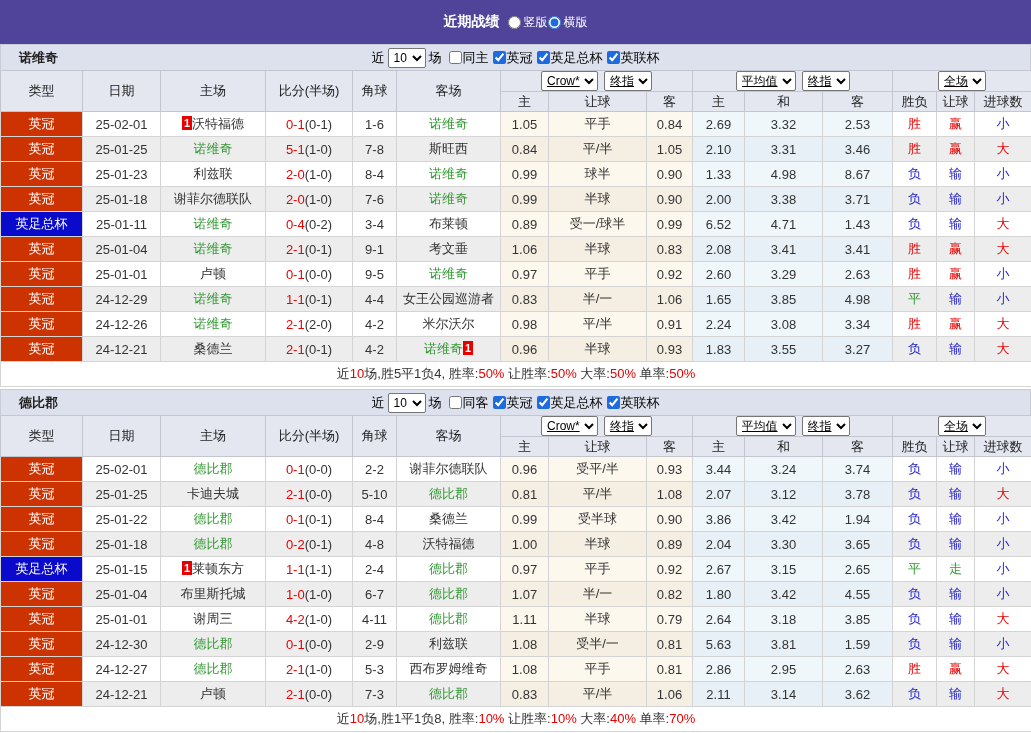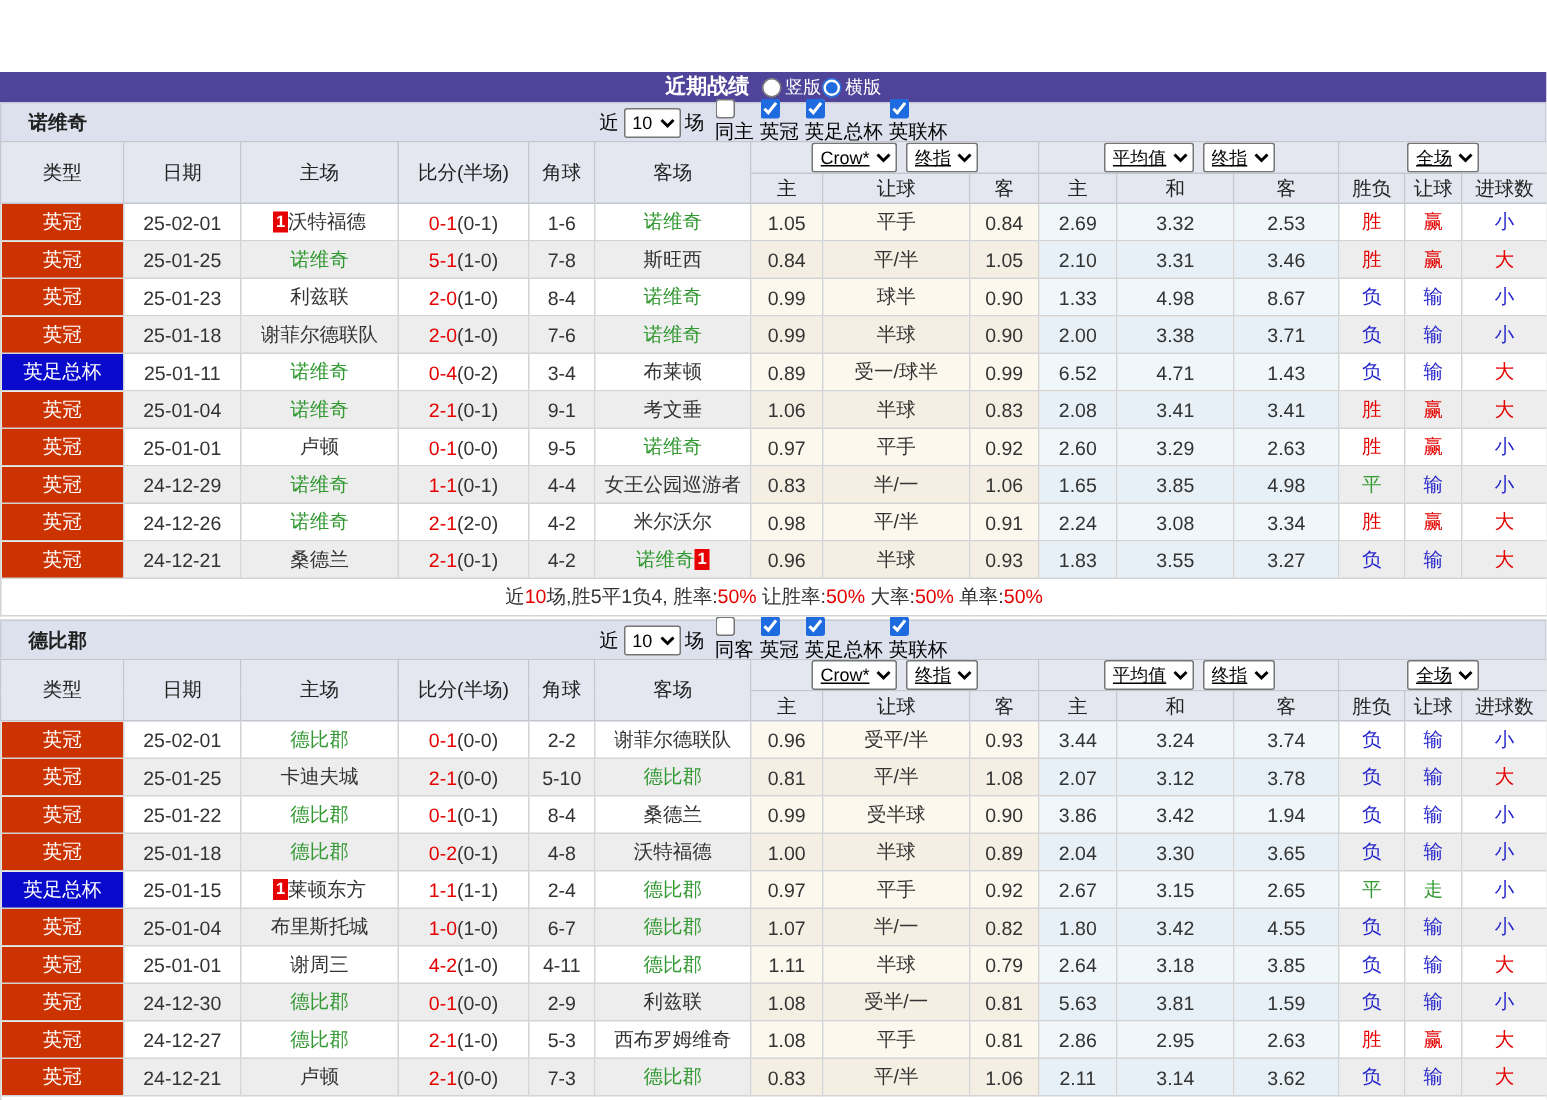--- a/index.html
+++ b/index.html
@@ -5,47 +5,46 @@
   * { box-sizing: border-box; }
   body {
     margin: 0;
     width: 1031px;
     background: #fff;
     font-family: "Liberation Sans", "DejaVu Sans", sans-serif;
     color: #333;
   }
   
   .topbar {
-    height: 20px;
+    height: 44px;
     background: #4f4499;
     display: flex;
     align-items: center;
     justify-content: center;
     gap: 8px;
     color: #fff;
-    margin-top: 48px;
   }
   .topbar-title { font-weight: bold; font-size: 14px; }
   .radio-item { display: inline-flex; align-items: center; gap: 3px; font-size: 12px; cursor: pointer; }
   .radio-item input { margin: 0; accent-color: #1e6be0; width: 13px; height: 13px; }
   
   .sec-head {
     height: 26px;
     background: #dde1ed;
     border: 1px solid #c9ccd6;
     border-bottom: none;
     display: flex;
     align-items: center;
     position: relative;
     font-size: 13px;
   }
   .sec-head .team { position: absolute; left: 18px; font-weight: bold; color: #222; }
   .sec-head .controls { margin: 0 auto; display: flex; align-items: center; gap: 3px; color: #000; }
   .checks { display: inline-flex; align-items: center; }
-  .check-item { display: inline-flex; align-items: flex-start; cursor: pointer; margin-left: 4px; flex-direction: column; }
+  .check-item { display: inline-flex; align-items: center; cursor: pointer; margin-left: 4px; }
   .check-item input { margin: 0 1px 0 0; accent-color: #1e6be0; width: 13px; height: 13px; }
   .section + .section { margin-top: 2px; }
   
   table {
     width: 1031px;
     border-collapse: collapse;
     table-layout: fixed;
     font-size: 13px;
     text-align: center;
   }

